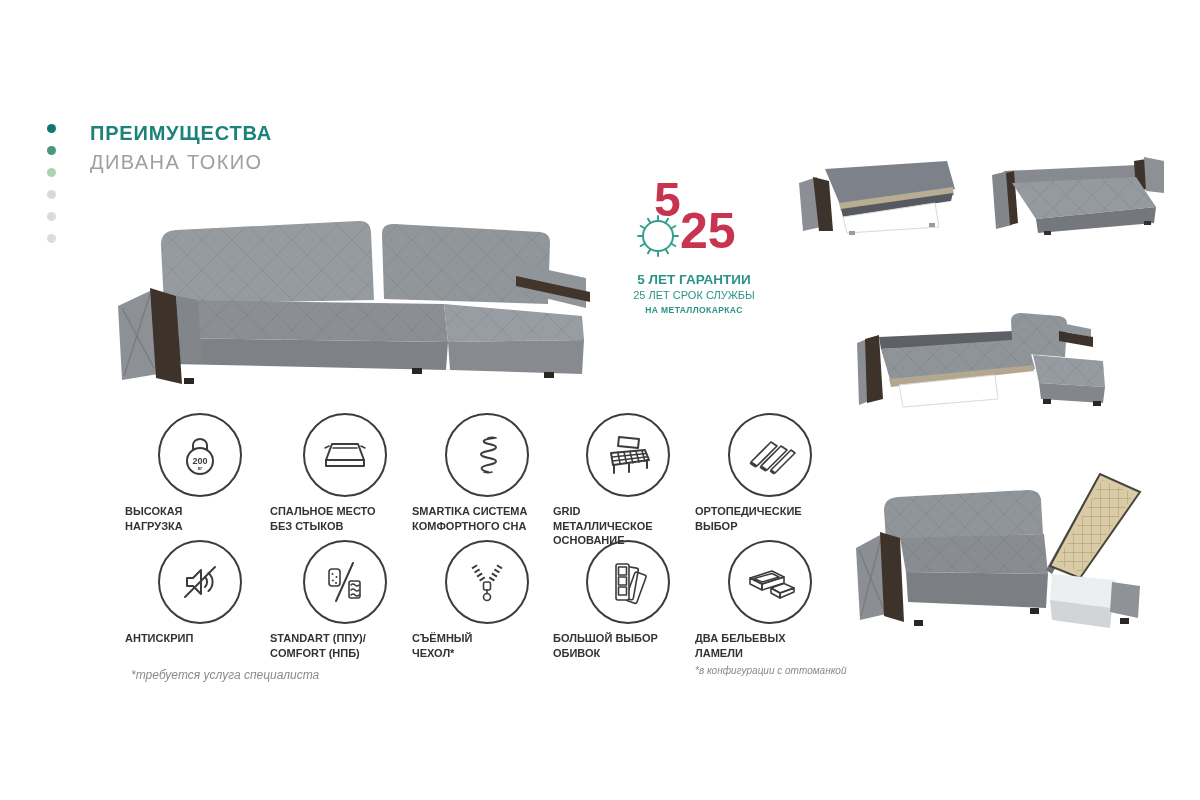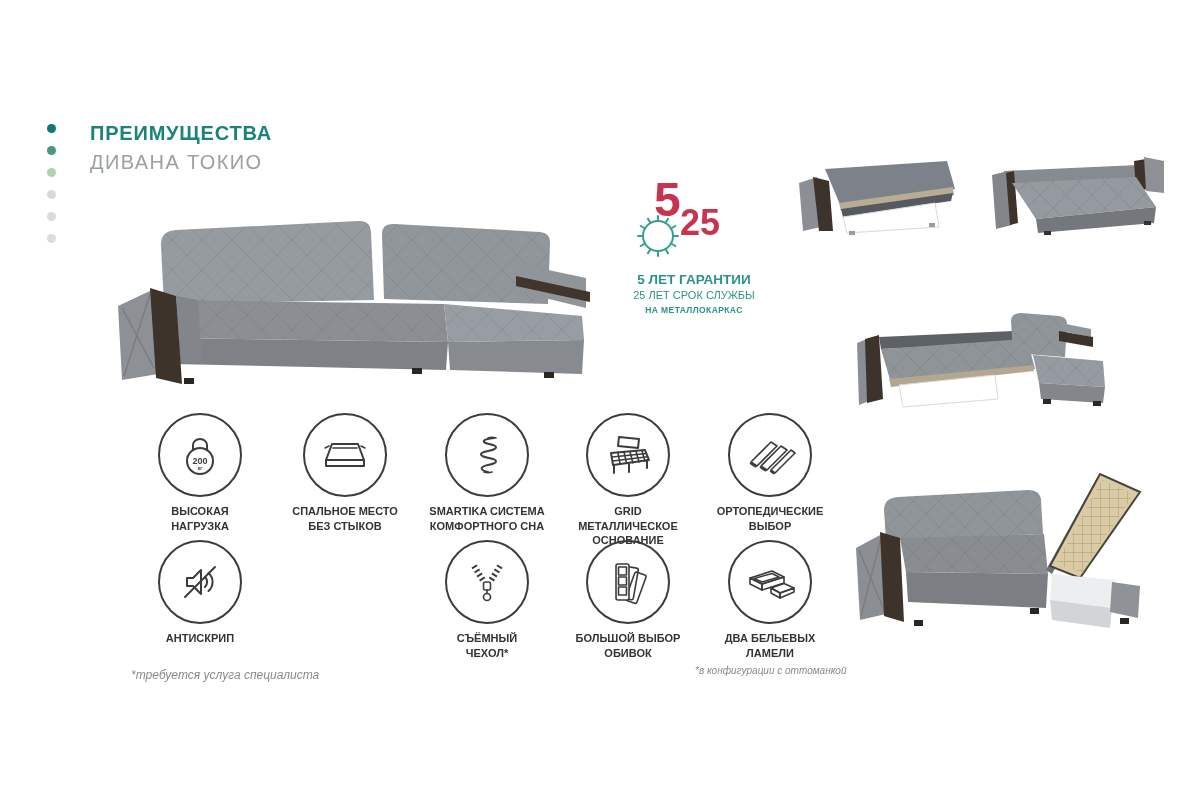--- a/index.html
+++ b/index.html
@@ -14,36 +14,36 @@
 
   
   .titleblock{position:absolute;left:90px;top:122px;}
   .title{font-size:20px;font-weight:700;color:#1b837a;letter-spacing:.8px;}
   .subtitle{font-size:20px;font-weight:400;color:#9aa0a4;letter-spacing:1.4px;margin-top:6px;}
 
   
   .warranty{position:absolute;left:594px;top:180px;width:200px;height:145px;}
   .w5{position:absolute;left:60px;top:-8px;font-size:48px;font-weight:600;color:#c83450;}
   .wgear{position:absolute;left:36px;top:28px;}
-  .w25{position:absolute;left:86px;top:22px;font-size:36px;font-weight:600;color:#c83450;}
+  .w25{position:absolute;left:86px;top:22px;font-size:50px;font-weight:600;color:#c83450;}
   .wlines{position:absolute;top:92px;left:0;width:100%;text-align:center;color:#2b9488;}
   .wl1{font-size:13.5px;font-weight:700;margin-bottom:2px;}
   .wl2{font-size:11px;font-weight:400;}
   .wl3{font-size:8.5px;font-weight:700;letter-spacing:.4px;margin-top:4px;}
 
   
   .ph{position:absolute;}
   .ph-main{left:112px;top:210px;}
   .ph1{left:795px;top:143px;}
   .ph2{left:988px;top:143px;}
   .ph3{left:855px;top:303px;}
   .ph4{left:848px;top:462px;}
 
   
-  .feature{position:absolute;width:150px;text-align:center;color:#333;}
+  .feature{position:absolute;width:150px;color:#333;}
   .fcircle{width:84px;height:84px;margin:0 auto;border:2px solid #3c3c3c;border-radius:50%;
            display:flex;align-items:center;justify-content:center;box-sizing:border-box;}
   .flabel{margin-top:7px;font-size:11px;font-weight:700;line-height:1.32;white-space:pre-line;}
   .fnote{margin-top:5px;font-size:10px;font-style:italic;font-weight:400;color:#8a8a8a;white-space:nowrap;}
   .oline{stroke:#3c3c3c;stroke-width:2;fill:none;stroke-linecap:round;stroke-linejoin:round;}
   .oline-t{stroke:#3c3c3c;stroke-width:1.6;fill:none;stroke-linecap:round;stroke-linejoin:round;}
   .ofill{fill:#3c3c3c;stroke:none;}
   .kb-num{font:700 9px "Liberation Sans",sans-serif;fill:#3c3c3c;}
   .kb-unit{font:700 5px "Liberation Sans",sans-serif;fill:#3c3c3c;}
 
@@ -264,20 +264,36 @@
     <div class="fcircle">
       <svg width="52" height="52" viewBox="0 0 52 52">
         <polygon class="oline" points="13,22 19,22 27,14 27,38 19,30 13,30"></polygon>
         <path class="oline" d="M31,21 a7,7 0 0 1 0,10 M34.5,17 a12,12 0 0 1 0,18"></path>
         <path class="oline" d="M11,41 L41,11"></path>
       </svg>
     </div>
     <div class="flabel">АНТИСКРИП</div>
   </div>
 
+  <div class="feature" style="left:270px;top:540px">
+    <div class="fcircle">
+      <svg width="52" height="52" viewBox="0 0 52 52">
+        <path class="oline" d="M34,7 L17,45"></path>
+        <rect class="oline-t" x="10" y="13" width="11" height="17" rx="3"></rect>
+        <circle class="ofill" cx="13.5" cy="18" r="1"></circle>
+          <circle class="ofill" cx="17.5" cy="21" r="1"></circle>
+        <circle class="ofill" cx="13.8" cy="24.5" r="1"></circle>
+          <circle class="ofill" cx="17" cy="27" r="1"></circle>
+        <rect class="oline-t" x="30" y="25" width="11" height="17" rx="2"></rect>
+        <path class="oline-t" d="M32,29 q2,-2 4,0 t4,0 M32,34 q2,-2 4,0 t4,0 M32,39 q2,-2 4,0 t4,0"></path>
+      </svg>
+    </div>
+    <div class="flabel">STANDART (ППУ)/
+COMFORT (НПБ)</div>
+  </div>
 
   <div class="feature" style="left:412px;top:540px">
     <div class="fcircle">
       <svg width="52" height="52" viewBox="0 0 52 52">
         <line x1="13" y1="10" x2="23" y2="26" stroke="#3c3c3c" stroke-width="6" stroke-dasharray="2 2.8"></line>
         <line x1="39" y1="10" x2="29" y2="26" stroke="#3c3c3c" stroke-width="6" stroke-dasharray="2 2.8"></line>
         <rect class="oline-t" x="22.5" y="26" width="7" height="8" rx="2"></rect>
         <path class="oline-t" d="M26,34 v3"></path>
         <circle class="oline-t" cx="26" cy="41" r="3.5"></circle>
       </svg>

